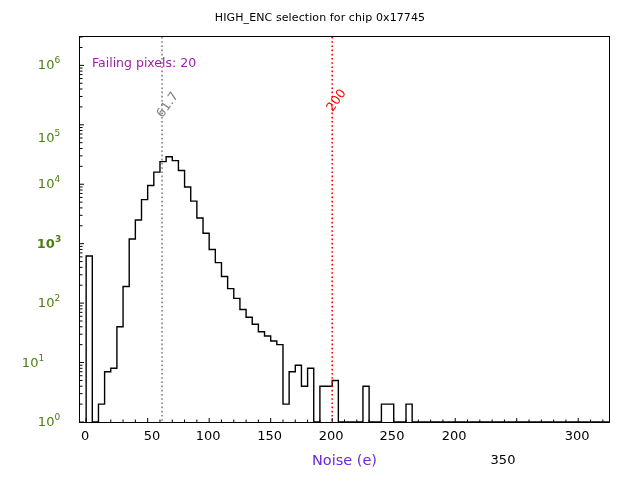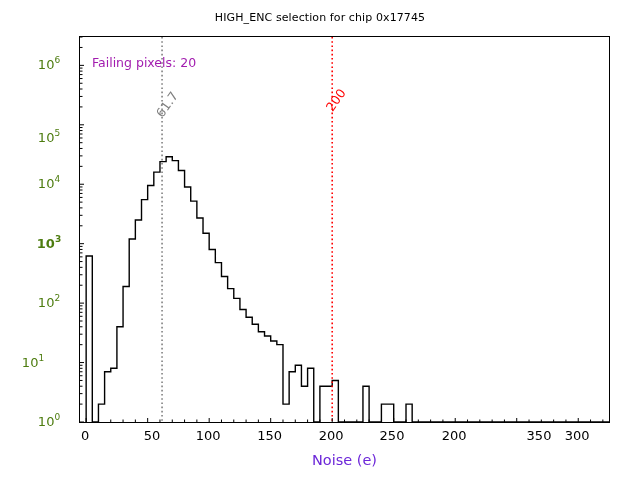--- a/index.html
+++ b/index.html
@@ -117,21 +117,21 @@
       <div class="ytick-label" style="left: 26px; width: 46px; top: 64.3601px;">10<sup>6</sup></div>
     </div>
   <div id="xtick-labels">
       <div class="xtick-label" style="left: 85.1512px;">0</div>
       <div class="xtick-label" style="left: 152px;">50</div>
       <div class="xtick-label" style="left: 208.174px;">100</div>
       <div class="xtick-label" style="left: 269.686px;">150</div>
       <div class="xtick-label" style="left: 331.198px;">200</div>
       <div class="xtick-label" style="left: 392px;">250</div>
       <div class="xtick-label" style="left: 454.221px;">200</div>
-      <div class="xtick-label" style="left: 539px;">350</div>
+      <div class="xtick-label" style="left: 503px; margin-top: 24px;">350</div>
       <div class="xtick-label" style="left: 577.244px;">300</div>
     </div>
 
   <div id="plot-area">
     <svg id="hist-svg" width="529" height="385">
       <g id="hist-group">
           <path d="M 6.15 385.00 L 6.15 219.02 L 12.30 219.02 L 12.30 385.00 L 18.45 385.00 L 18.45 367.11 L 24.60 367.11 L 24.60 334.77 L 30.76 334.77 L 30.76 331.32 L 36.91 331.32 L 36.91 289.77 L 43.06 289.77 L 43.06 249.55 L 49.21 249.55 L 49.21 201.97 L 55.36 201.97 L 55.36 183.03 L 61.51 183.03 L 61.51 162.67 L 67.66 162.67 L 67.66 148.56 L 73.81 148.56 L 73.81 135.11 L 79.97 135.11 L 79.97 124.64 L 86.12 124.64 L 86.12 119.76 L 92.27 119.76 L 92.27 123.59 L 98.42 123.59 L 98.42 133.54 L 104.57 133.54 L 104.57 149.96 L 110.72 149.96 L 110.72 164.12 L 116.87 164.12 L 116.87 181.04 L 123.02 181.04 L 123.02 196.21 L 129.17 196.21 L 129.17 212.44 L 135.33 212.44 L 135.33 225.63 L 141.48 225.63 L 141.48 239.54 L 147.63 239.54 L 147.63 251.67 L 153.78 251.67 L 153.78 261.41 L 159.93 261.41 L 159.93 272.53 L 166.08 272.53 L 166.08 280.18 L 172.23 280.18 L 172.23 287.31 L 178.38 287.31 L 178.38 294.74 L 184.53 294.74 L 184.53 298.98 L 190.69 298.98 L 190.69 304.06 L 196.84 304.06 L 196.84 307.67 L 202.99 307.67 L 202.99 367.11 L 209.14 367.11 L 209.14 334.77 L 215.29 334.77 L 215.29 328.28 L 221.44 328.28 L 221.44 349.21 L 227.59 349.21 L 227.59 331.32 L 233.74 331.32 L 233.74 385.00 L 239.90 385.00 L 239.90 349.21 L 246.05 349.21 L 246.05 349.21 L 252.20 349.21 L 252.20 343.45 L 258.35 343.45 L 258.35 385.00 L 264.50 385.00 L 264.50 385.00 L 270.65 385.00 L 270.65 385.00 L 276.80 385.00 L 276.80 385.00 L 282.95 385.00 L 282.95 349.21 L 289.10 349.21 L 289.10 385.00 L 295.26 385.00 L 295.26 385.00 L 301.41 385.00 L 301.41 367.11 L 307.56 367.11 L 307.56 367.11 L 313.71 367.11 L 313.71 385.00 L 319.86 385.00 L 319.86 385.00 L 326.01 385.00 L 326.01 367.11 L 332.16 367.11 L 332.16 385.00 L 338.31 385.00 L 338.31 385.00 L 350.62 385.00 L 350.62 385.00 L 356.77 385.00 L 356.77 385.00 L 362.92 385.00 L 362.92 385.00 L 375.22 385.00 L 375.22 385.00 L 405.98 385.00 L 405.98 385.00 L 418.28 385.00 L 418.28 385.00 L 529.00 385.00 L 529.00 385.00" fill="none" stroke="#000000" stroke-width="1.4" stroke-linejoin="miter"></path>
         </g>
       <g id="vline-group">
           <line x1="82.05651162790697" x2="82.05651162790697" y1="0" y2="385" stroke="#808080" stroke-width="1.6" stroke-dasharray="1.6,2.6" stroke-linecap="butt"></line>

